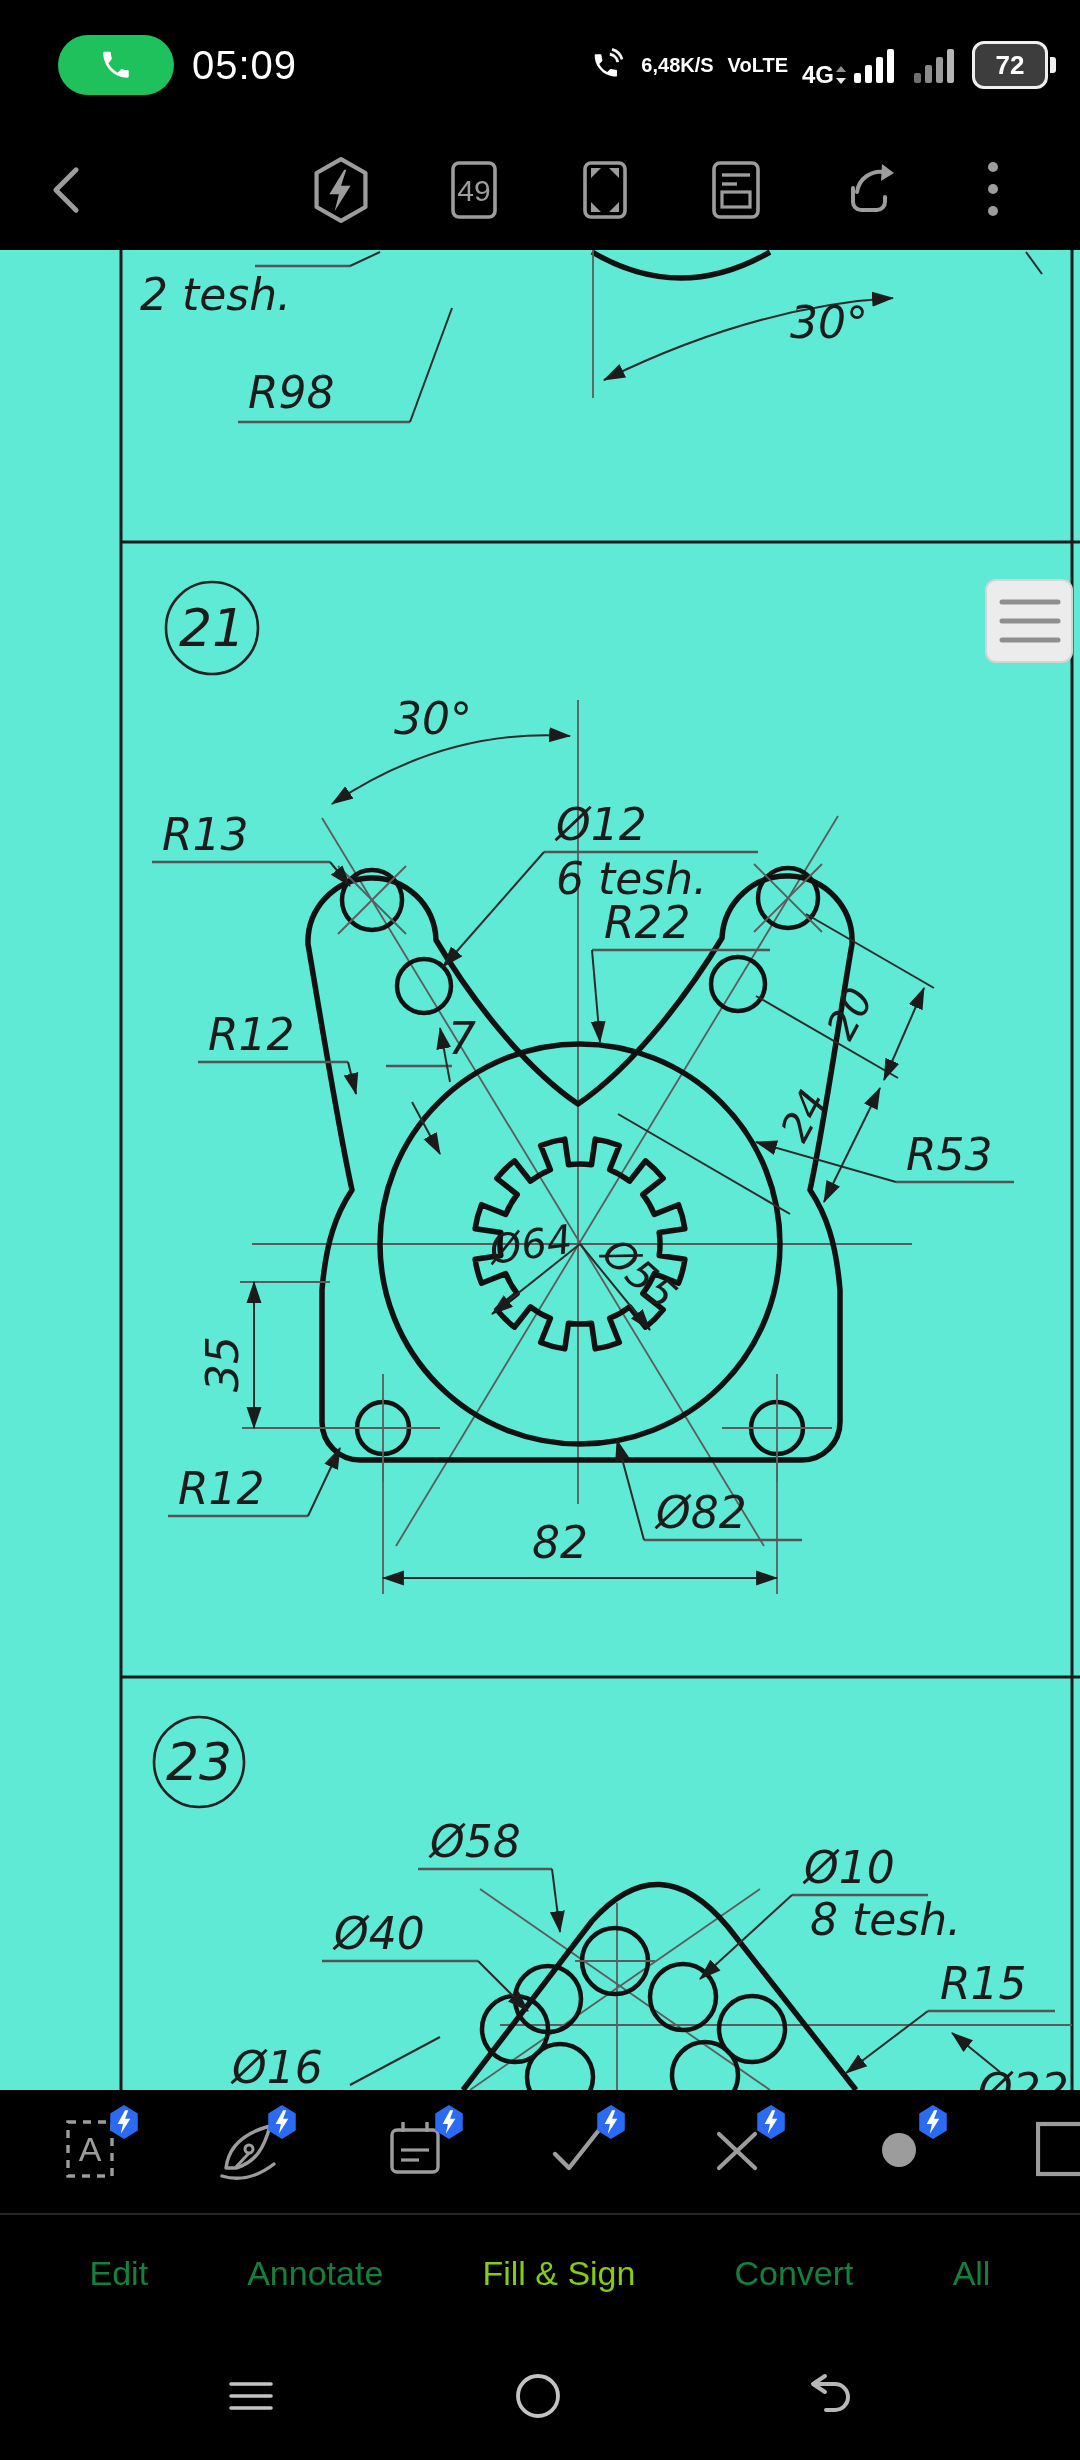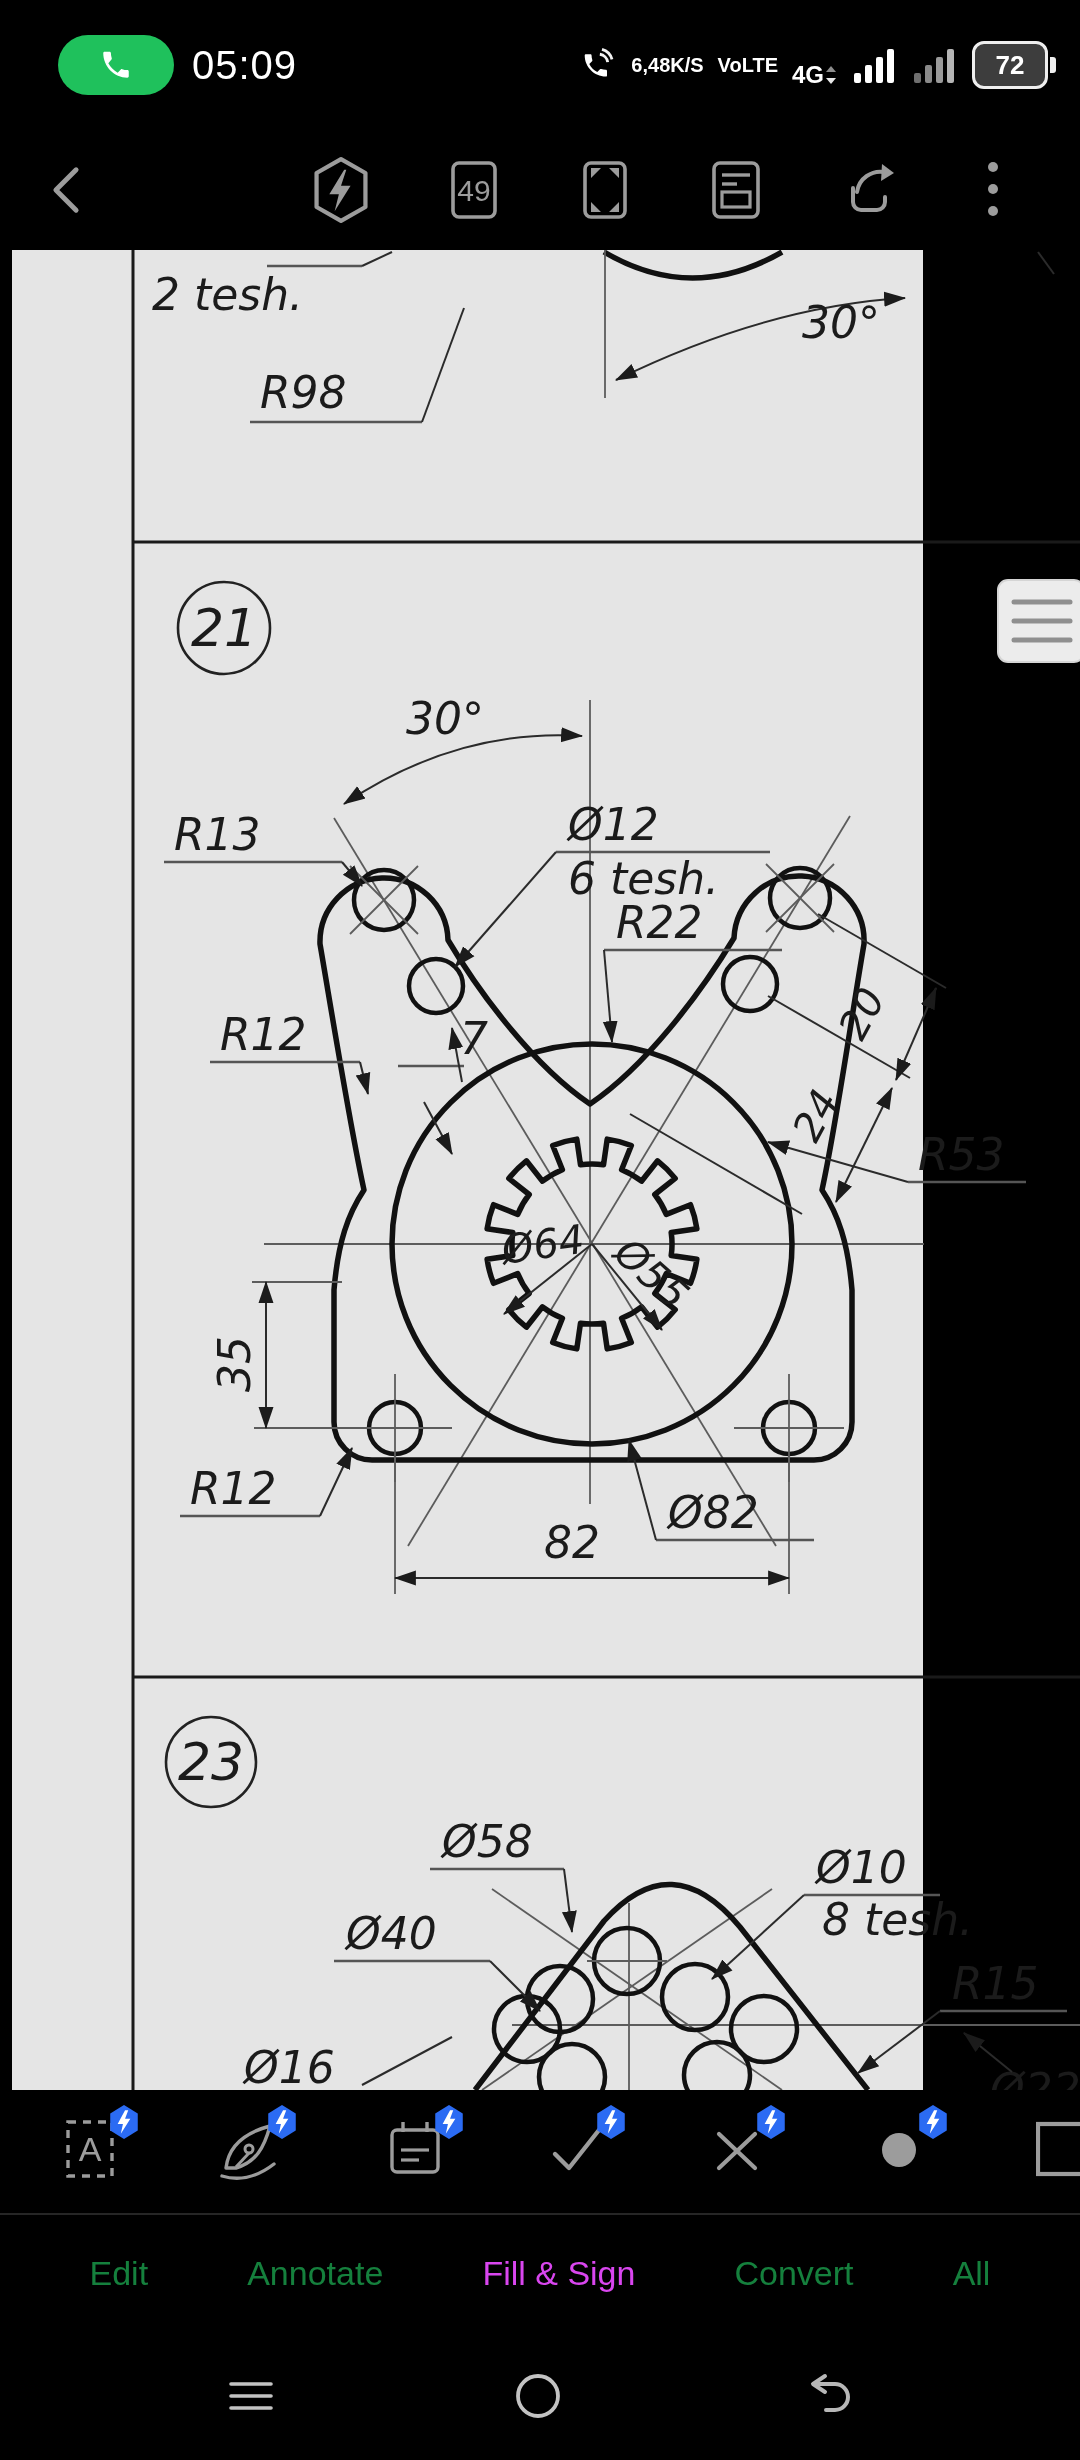--- a/index.html
+++ b/index.html
@@ -16,40 +16,40 @@
          font-size:20px;font-weight:bold;color:#fff;}
   .battery{position:relative;width:70px;height:42px;border:3px solid #efefef;border-radius:12px;
            background:#3d3d3d;display:flex;align-items:center;justify-content:center;}
   .battery span{color:#ffffff;font-size:26px;font-weight:bold;}
   .bat-nub{width:6px;height:16px;background:#efefef;border-radius:0 3px 3px 0;margin-left:2px;}
   
   .apptoolbar{position:absolute;top:130px;left:0;width:1080px;height:120px;display:flex;
               align-items:center;}
   .ticon{position:absolute;top:50%;transform:translateY(-50%);}
   
-  .doc{position:absolute;top:250px;left:12px;width:911px;height:1840px;background:#e5e5e5;}
+  .doc{position:absolute;top:250px;left:0;width:1080px;height:1840px;background:#5eead4;}
   .dt{font:italic 44px "DejaVu Sans",sans-serif;fill:#1b1b1b;}
   .dt2{font:italic 40px "DejaVu Sans",sans-serif;fill:#1b1b1b;}
   .bub{font:italic 52px "DejaVu Sans",sans-serif;fill:#1b1b1b;}
   .ol{stroke:#111;stroke-width:5.5;fill:none;stroke-linejoin:round;}
   .hole{stroke:#111;stroke-width:4.5;fill:none;}
   .cl{stroke:#5c5c5c;stroke-width:1.8;fill:none;}
   .dim{stroke:#2b2b2b;stroke-width:2;fill:none;}
   .ul{stroke:#555;stroke-width:2.4;}
   .frame{stroke:#1a1a1a;stroke-width:3;}
   
   .tools{position:absolute;top:2090px;left:0;width:1080px;height:123px;background:#000;
          border-bottom:2px solid #262626;}
   .tool{position:absolute;top:24px;width:72px;height:72px;}
   .badge{position:absolute;top:-10px;right:-14px;width:32px;height:36px;}
   
   .tabs{position:absolute;top:2215px;left:0;width:1080px;height:117px;display:flex;
         align-items:center;justify-content:space-around;padding:0 40px;box-sizing:border-box;}
   .tab{font-size:34px;color:#15803d;}
-  .tab.active{color:#d946ef;}
+  .tab.active{color:#84cc16;}
   
   .nav{position:absolute;top:2332px;left:0;width:1080px;height:128px;display:flex;
        align-items:center;justify-content:space-between;padding:0 225px;box-sizing:border-box;}
 </style>
 </head>
 <body>
 
 <div class="phone">
 
   <div class="statusbar">
@@ -65,21 +65,21 @@
         <path fill="none" stroke="#fff" stroke-width="2" d="M16 6.5a6.5 6.5 0 0 1 5.5 5.5M17.5 3a10 10 0 0 1 7 7" opacity=".95"></path>
       </svg>
       <div class="stack">
         <span>6,48</span>
           <span>K/S</span>
       </div>
       <div class="stack">
         <span>Vo</span>
           <span>LTE</span>
       </div>
-      <div style="display:flex;align-items:flex-end;gap:14px;">
+      <div style="display:flex;align-items:flex-end;gap:4px;">
         <div class="stack">
           <span style="font-size:24px">4G</span>
           <svg width="14" height="18" viewBox="0 0 14 18">
             <path fill="#8d8d8d" d="M7 0l5 6H2z"></path>
               <path fill="#e8e8e8" d="M7 18l5-6H2z"></path>
           </svg>
         </div>
         <svg width="46" height="40" viewBox="0 0 46 40">
           <rect x="2" y="28" width="7" height="10" rx="2" fill="#fff"></rect>
           <rect x="13" y="20" width="7" height="18" rx="2" fill="#fff"></rect>

